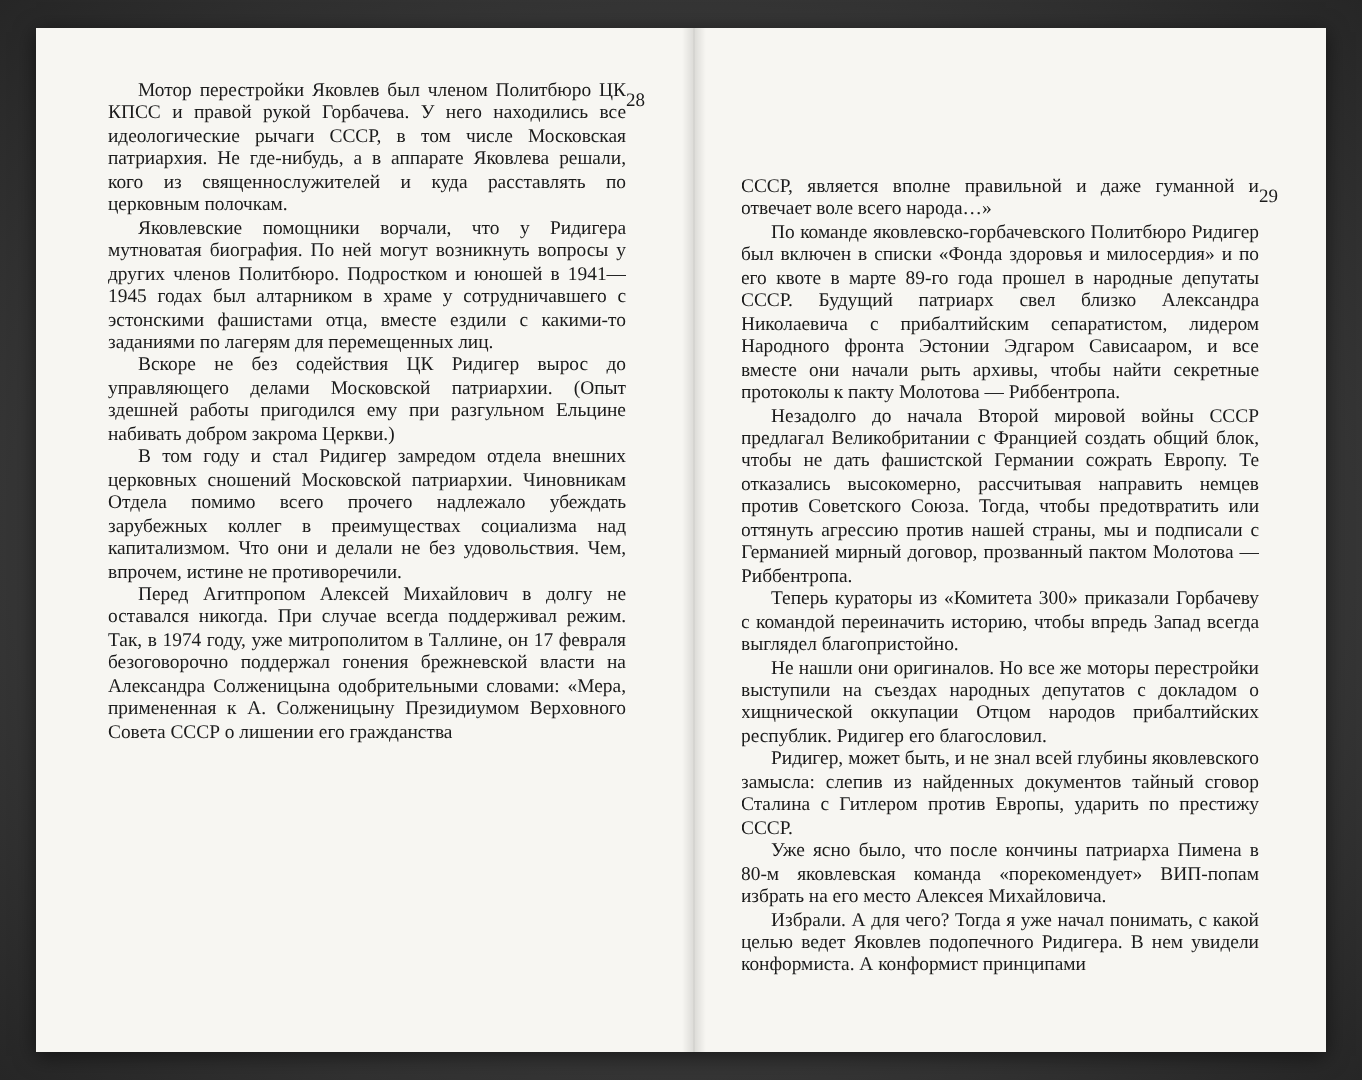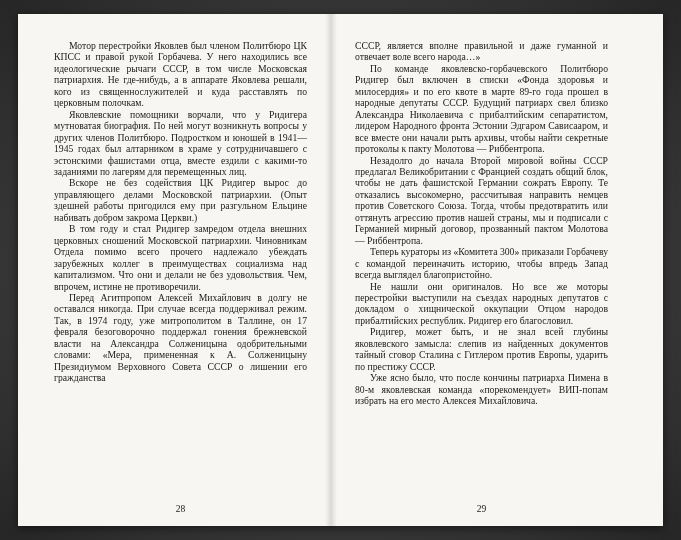--- a/index.html
+++ b/index.html
@@ -21,26 +21,25 @@
     width: 645px;
     height: 512px;
     background: #f7f6f2;
     box-shadow: 0 2px 10px rgba(0,0,0,0.55);
     display: flex;
     position: relative;
   }
   .page {
     flex: 1 1 0;
     display: flex;
-    flex-direction: column;
     box-sizing: border-box;
     overflow: hidden;
   }
   .page.left  { padding: 26px 18px 12px 36px; }
-  .page.right { padding: 26px 55px 12px 18px; }
+  .page.right { padding: 26px 24px 12px 18px; margin-top: 48px; }
   .gutter {
     width: 12px;
     flex: 0 0 12px;
     background: linear-gradient(to right,
       rgba(0,0,0,0) 0%,
       rgba(0,0,0,0.10) 45%,
       rgba(0,0,0,0.16) 50%,
       rgba(0,0,0,0.10) 55%,
       rgba(0,0,0,0) 100%);
   }
@@ -88,18 +87,19 @@
 
     <div class="page right">
       <div class="page-text">
         <p class="no-indent">СССР, является вполне правильной и даже гуманной и отвечает воле всего народа…»</p>
         <p>По команде яковлевско-горбачевского Политбюро Ридигер был включен в списки «Фонда здоровья и милосердия» и по его квоте в марте 89-го года прошел в народные депутаты СССР. Будущий патриарх свел близко Александра Николаевича с прибалтийским сепаратистом, лидером Народного фронта Эстонии Эдгаром Сависааром, и все вместе они начали рыть архивы, чтобы найти секретные протоколы к пакту Молотова — Риббентропа.</p>
         <p>Незадолго до начала Второй мировой войны СССР предлагал Великобритании с Францией создать общий блок, чтобы не дать фашистской Германии сожрать Европу. Те отказались высокомерно, рассчитывая направить немцев против Советского Союза. Тогда, чтобы предотвратить или оттянуть агрессию против нашей страны, мы и подписали с Германией мирный договор, прозванный пактом Молотова — Риббентропа.</p>
         <p>Теперь кураторы из «Комитета 300» приказали Горбачеву с командой переиначить историю, чтобы впредь Запад всегда выглядел благопристойно.</p>
         <p>Не нашли они оригиналов. Но все же моторы перестройки выступили на съездах народных депутатов с докладом о хищнической оккупации Отцом народов прибалтийских республик. Ридигер его благословил.</p>
         <p>Ридигер, может быть, и не знал всей глубины яковлевского замысла: слепив из найденных документов тайный сговор Сталина с Гитлером против Европы, ударить по престижу СССР.</p>
         <p>Уже ясно было, что после кончины патриарха Пимена в 80-м яковлевская команда «порекомендует» ВИП-попам избрать на его место Алексея Михайловича.</p>
+        <p>Избрали. А для чего? Тогда я уже начал понимать, с какой целью ведет Яковлев подопечного Ридигера. В нем увидели конформиста. А конформист принципами</p>
       </div>
       <div class="page-number">29</div>
     </div>
 
   </div>
 </div>
 
 </body></html>

